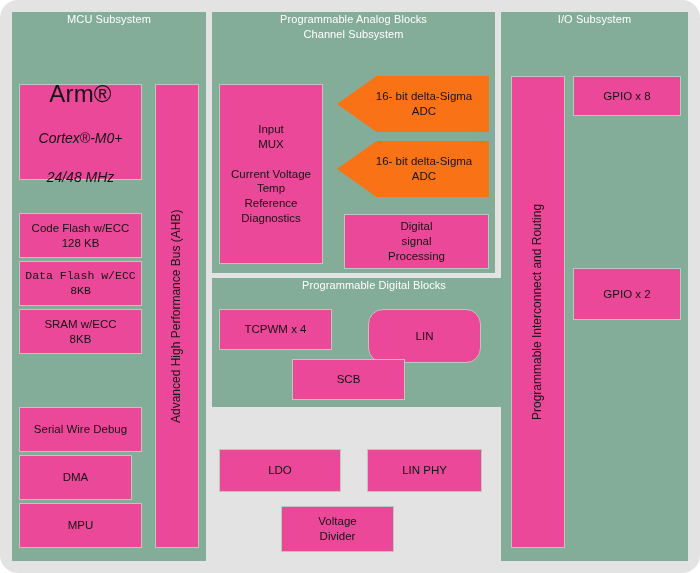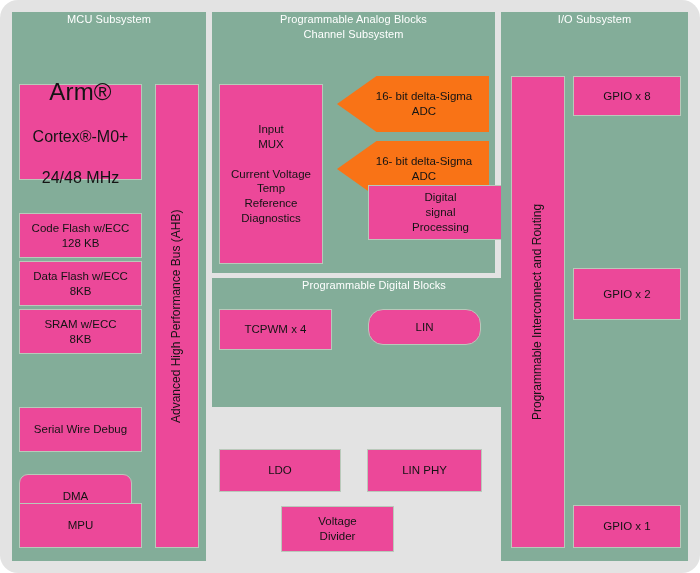--- a/index.html
+++ b/index.html
@@ -52,21 +52,21 @@
     justify-content: center;
     text-align: center;
     color: #141414;
     font-size: 11.5px;
     line-height: 1.3;
     white-space: pre-line;
   }
 
   .blk.big-cpu { font-size: 11.5px; gap: 20px; }
   .cpu-main { font-size: 24px; letter-spacing: .2px; }
-  .cpu-sub  { font-size: 16px; line-height: 1.3; }
+  .cpu-sub  { font-size: 14px; line-height: 1.3; font-style: italic; }
 
   
   .blk.vert {
     writing-mode: vertical-rl;
     transform: rotate(180deg);
     white-space: nowrap;
     font-size: 12px;
   }
 
   
@@ -88,29 +88,29 @@
 
   <div class="blk big-cpu" style="left:19px; top:84px; width:123px; height:96px; flex-direction:column;">
     <span class="cpu-main">Arm®</span>
     <span class="cpu-sub">Cortex®-M0+</span>
     <span class="cpu-sub">24/48 MHz</span>
   </div>
 
   <div class="blk" style="left:19px; top:213px; width:123px; height:45px;">Code Flash w/ECC
 128 KB</div>
 
-  <div class="blk" style="left:19px; top:261px; width:123px; height:45px;">Data Flash w/ECC
+  <div class="blk" style="left:19px; top:261px; width:123px; height:45px;font-family:Liberation Mono, monospace;">Data Flash w/ECC
 8KB</div>
 
   <div class="blk" style="left:19px; top:309px; width:123px; height:45px;">SRAM w/ECC
 8KB</div>
 
   <div class="blk" style="left:19px; top:407px; width:123px; height:45px;">Serial Wire Debug</div>
 
-  <div class="blk" style="left:19px; top:474px; width:113px; height:45px;border-radius:9px;">DMA</div>
+  <div class="blk" style="left:19px; top:455px; width:113px; height:45px;">DMA</div>
 
   <div class="blk" style="left:19px; top:503px; width:123px; height:45px;">MPU</div>
 
   <div class="blk vert" style="left:155px; top:84px; width:44px; height:464px;">Advanced High Performance Bus (AHB)</div>
 
   <div class="panel" style="left:212px; top:12px; width:283px; height:261px;">
     <div class="panel-title">Programmable Analog Blocks
 Channel Subsystem</div>
   </div>
 
@@ -121,46 +121,46 @@
 Temp
 Reference
 Diagnostics</div>
 
   <div class="blk chev" style="left:337px; top:76px; width:152px; height:56px;">16- bit delta-Sigma
 ADC</div>
 
   <div class="blk chev" style="left:337px; top:141px; width:152px; height:56px;">16- bit delta-Sigma
 ADC</div>
 
-  <div class="blk" style="left:344px; top:185px; width:145px; height:55px;margin-left:24px;">Digital
+  <div class="blk" style="left:344px; top:214px; width:145px; height:55px;">Digital
 signal
 Processing</div>
 
   <div class="panel" style="left:212px; top:278px; width:324px; height:129px;">
     <div class="panel-title">Programmable Digital Blocks</div>
   </div>
 
   <div class="blk" style="left:219px; top:309px; width:113px; height:41px;">TCPWM x 4</div>
 
-  <div class="blk" style="left:368px; top:309px; width:113px; height:36px;border-radius:15px;">LIN</div>
+  <div class="blk" style="left:368px; top:309px; width:113px; height:54px;border-radius:15px;">LIN</div>
 
+  <div class="blk" style="left:292px; top:359px; width:113px; height:41px;">SCB</div>
 
 
   <div class="blk" style="left:219px; top:449px; width:122px; height:43px;">LDO</div>
 
   <div class="blk" style="left:367px; top:449px; width:115px; height:43px;">LIN PHY</div>
 
   <div class="blk" style="left:281px; top:506px; width:113px; height:46px;">Voltage
 Divider</div>
 
   <div class="panel" style="left:501px; top:12px; width:187px; height:549px;">
     <div class="panel-title">I/O Subsystem</div>
   </div>
 
   <div class="blk vert" style="left:511px; top:76px; width:54px; height:472px;">Programmable Interconnect and Routing</div>
 
   <div class="blk" style="left:573px; top:76px; width:108px; height:40px;">GPIO x 8</div>
 
   <div class="blk" style="left:573px; top:268px; width:108px; height:52px;">GPIO x 2</div>
 
-  <div class="blk" style="left:573px; top:505px; width:108px; height:43px;">GPIO x 1</div>
 
 </div>
 
 </body></html>

